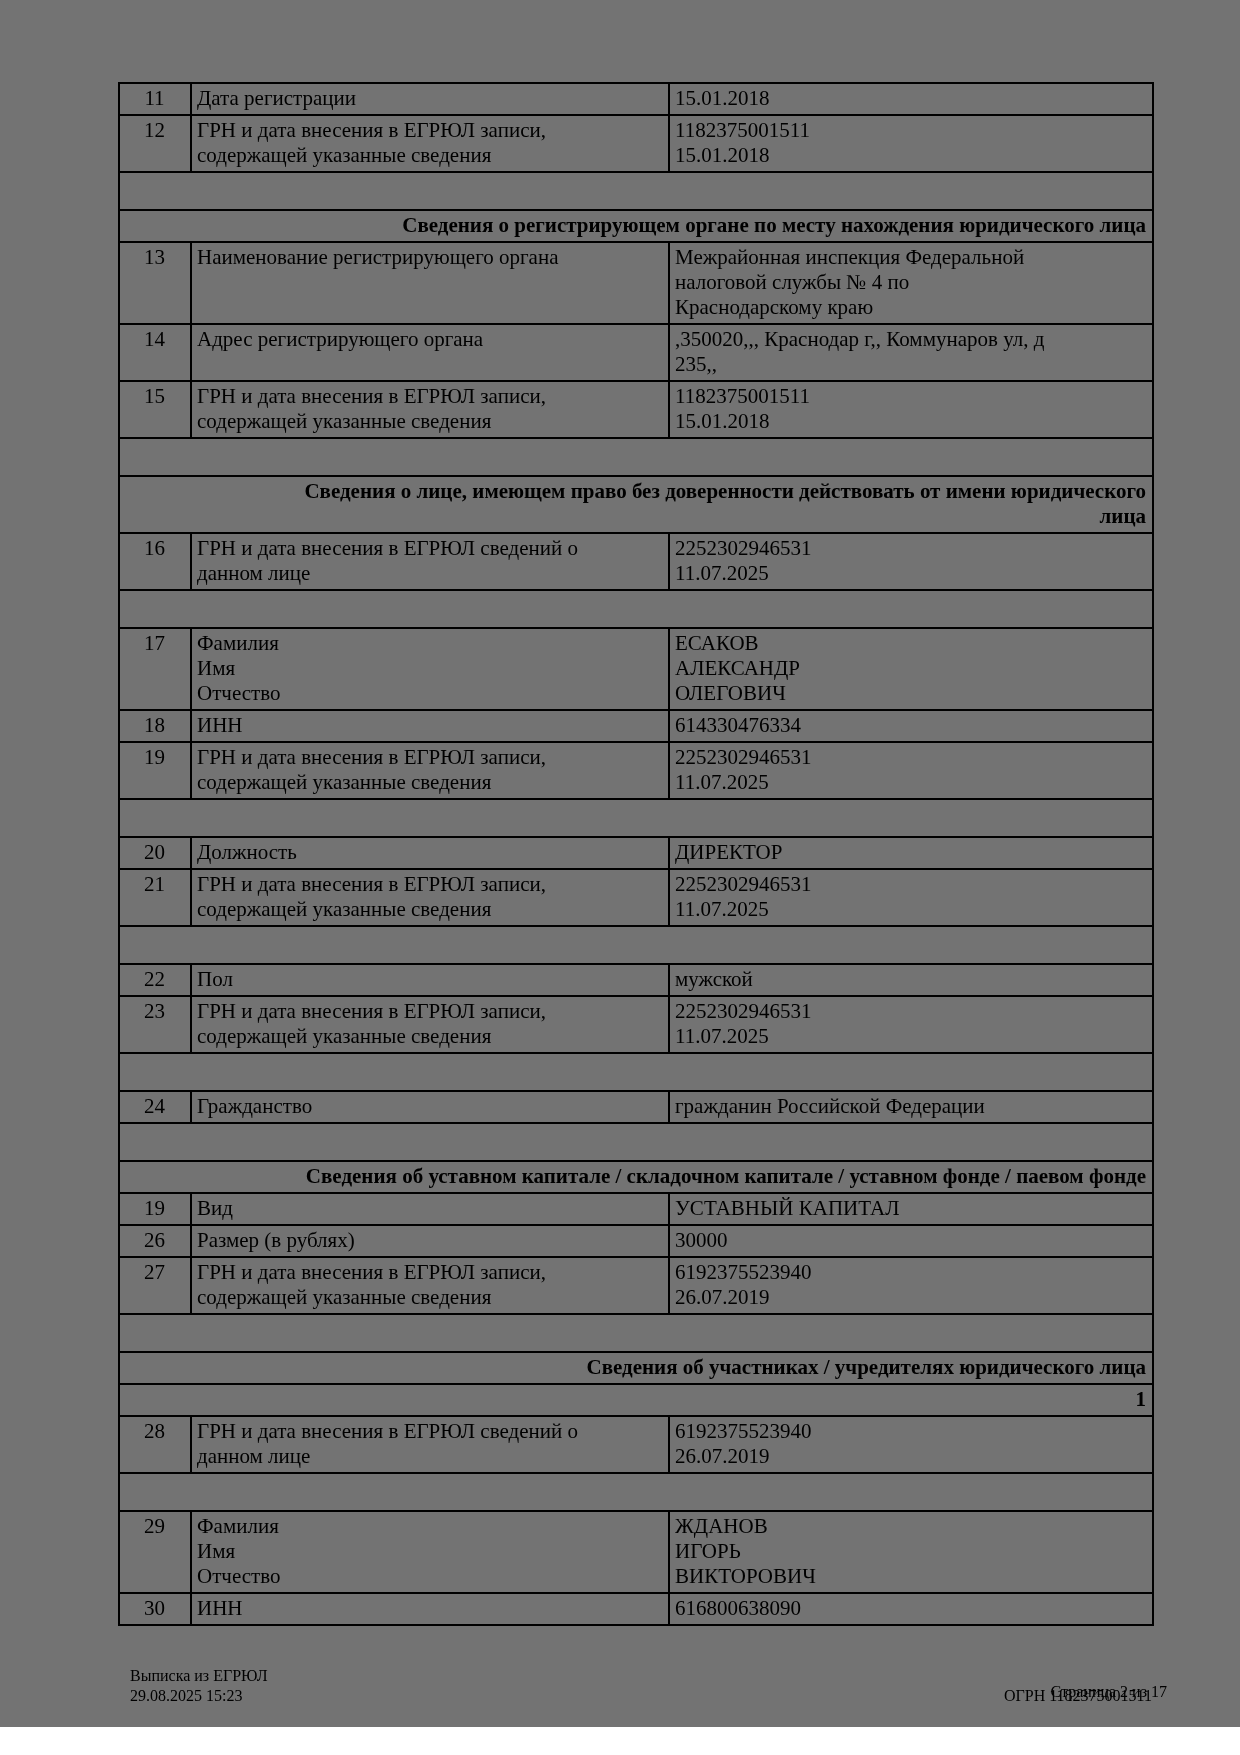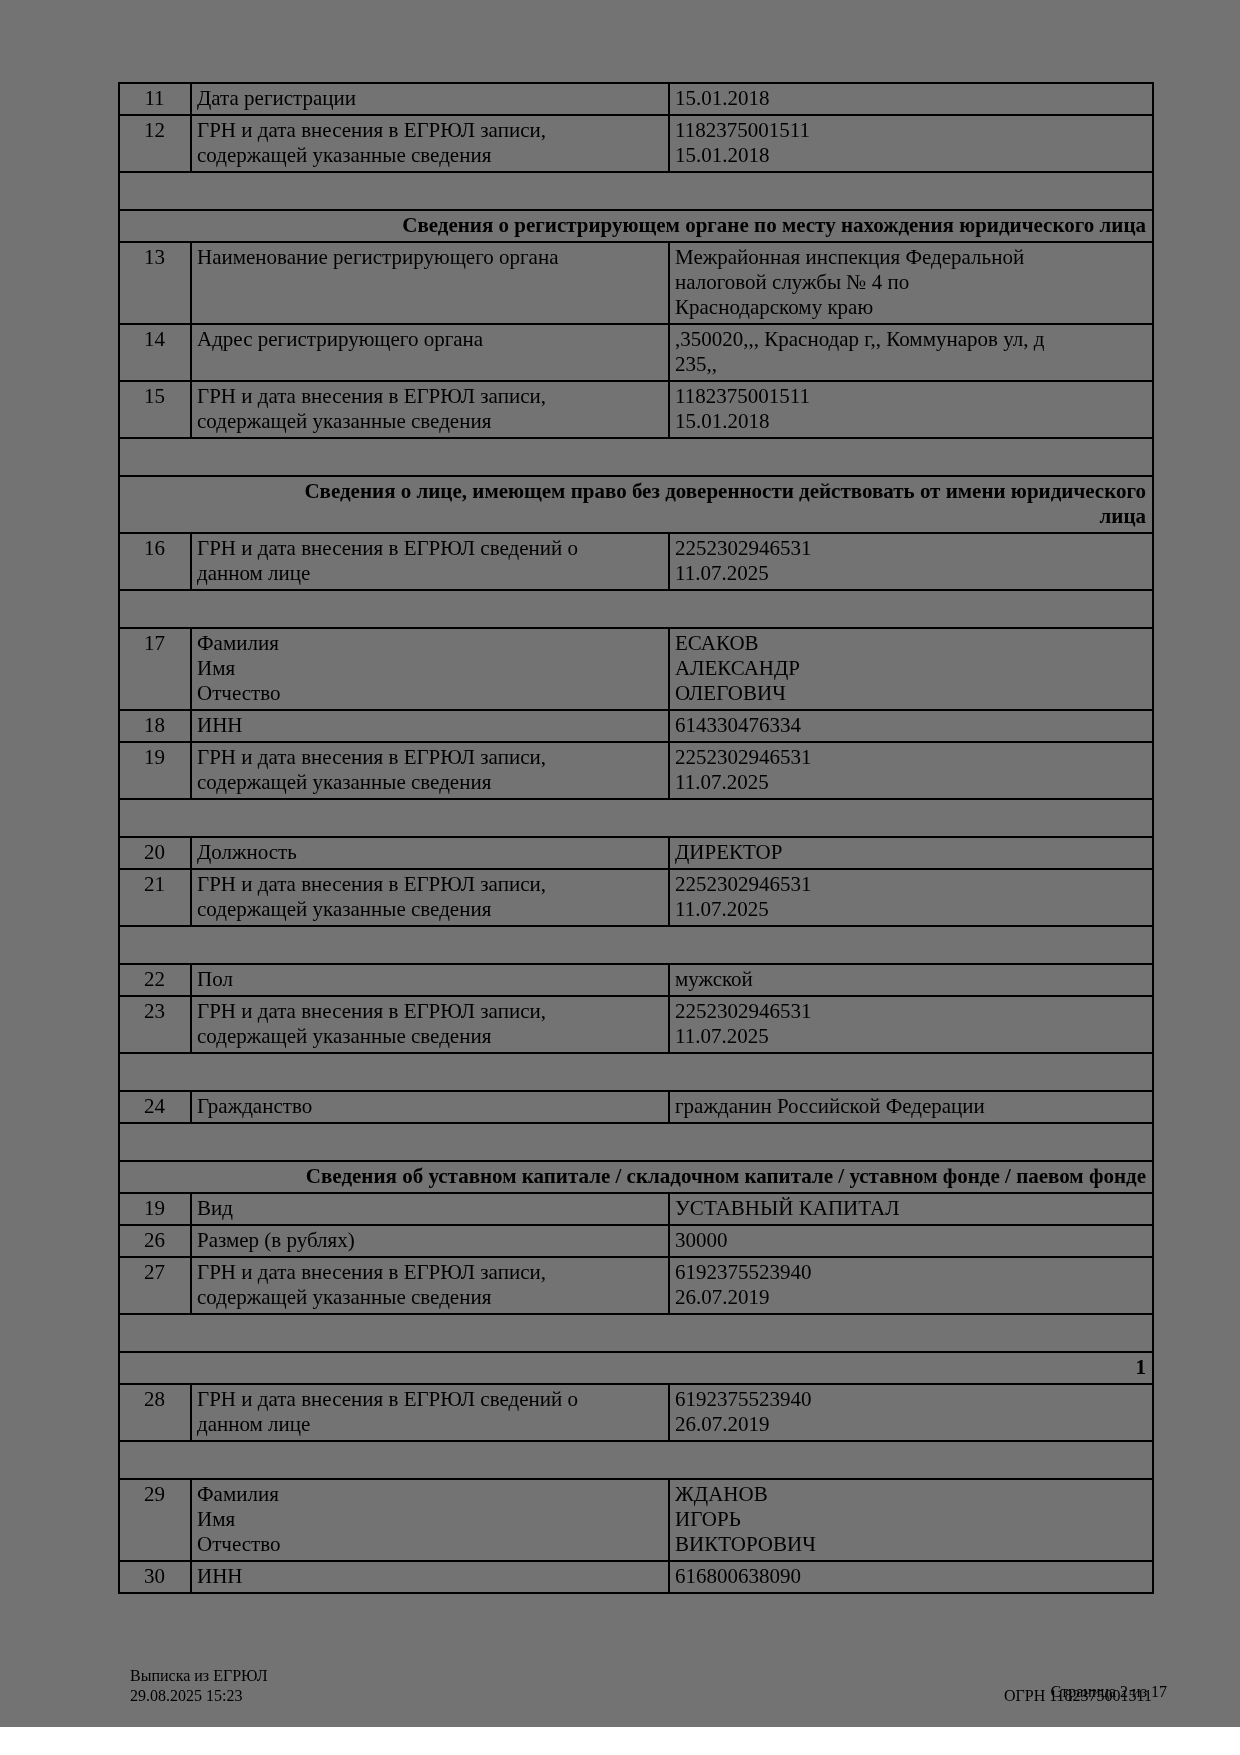--- a/index.html
+++ b/index.html
@@ -210,20 +210,23 @@
         <tr class="data">
           <td class="num">27</td>
           <td class="label">ГРН и дата внесения в ЕГРЮЛ записи,
 содержащей указанные сведения</td>
           <td class="value">6192375523940
 26.07.2019</td>
         </tr>
         <tr class="spacer">
           <td colspan="3"></td>
         </tr>
+        <tr class="section">
+          <td colspan="3">Сведения об участниках / учредителях юридического лица</td>
+        </tr>
         <tr class="subsection">
           <td colspan="3">1</td>
         </tr>
         <tr class="data">
           <td class="num">28</td>
           <td class="label">ГРН и дата внесения в ЕГРЮЛ сведений о
 данном лице</td>
           <td class="value">6192375523940
 26.07.2019</td>
         </tr>

